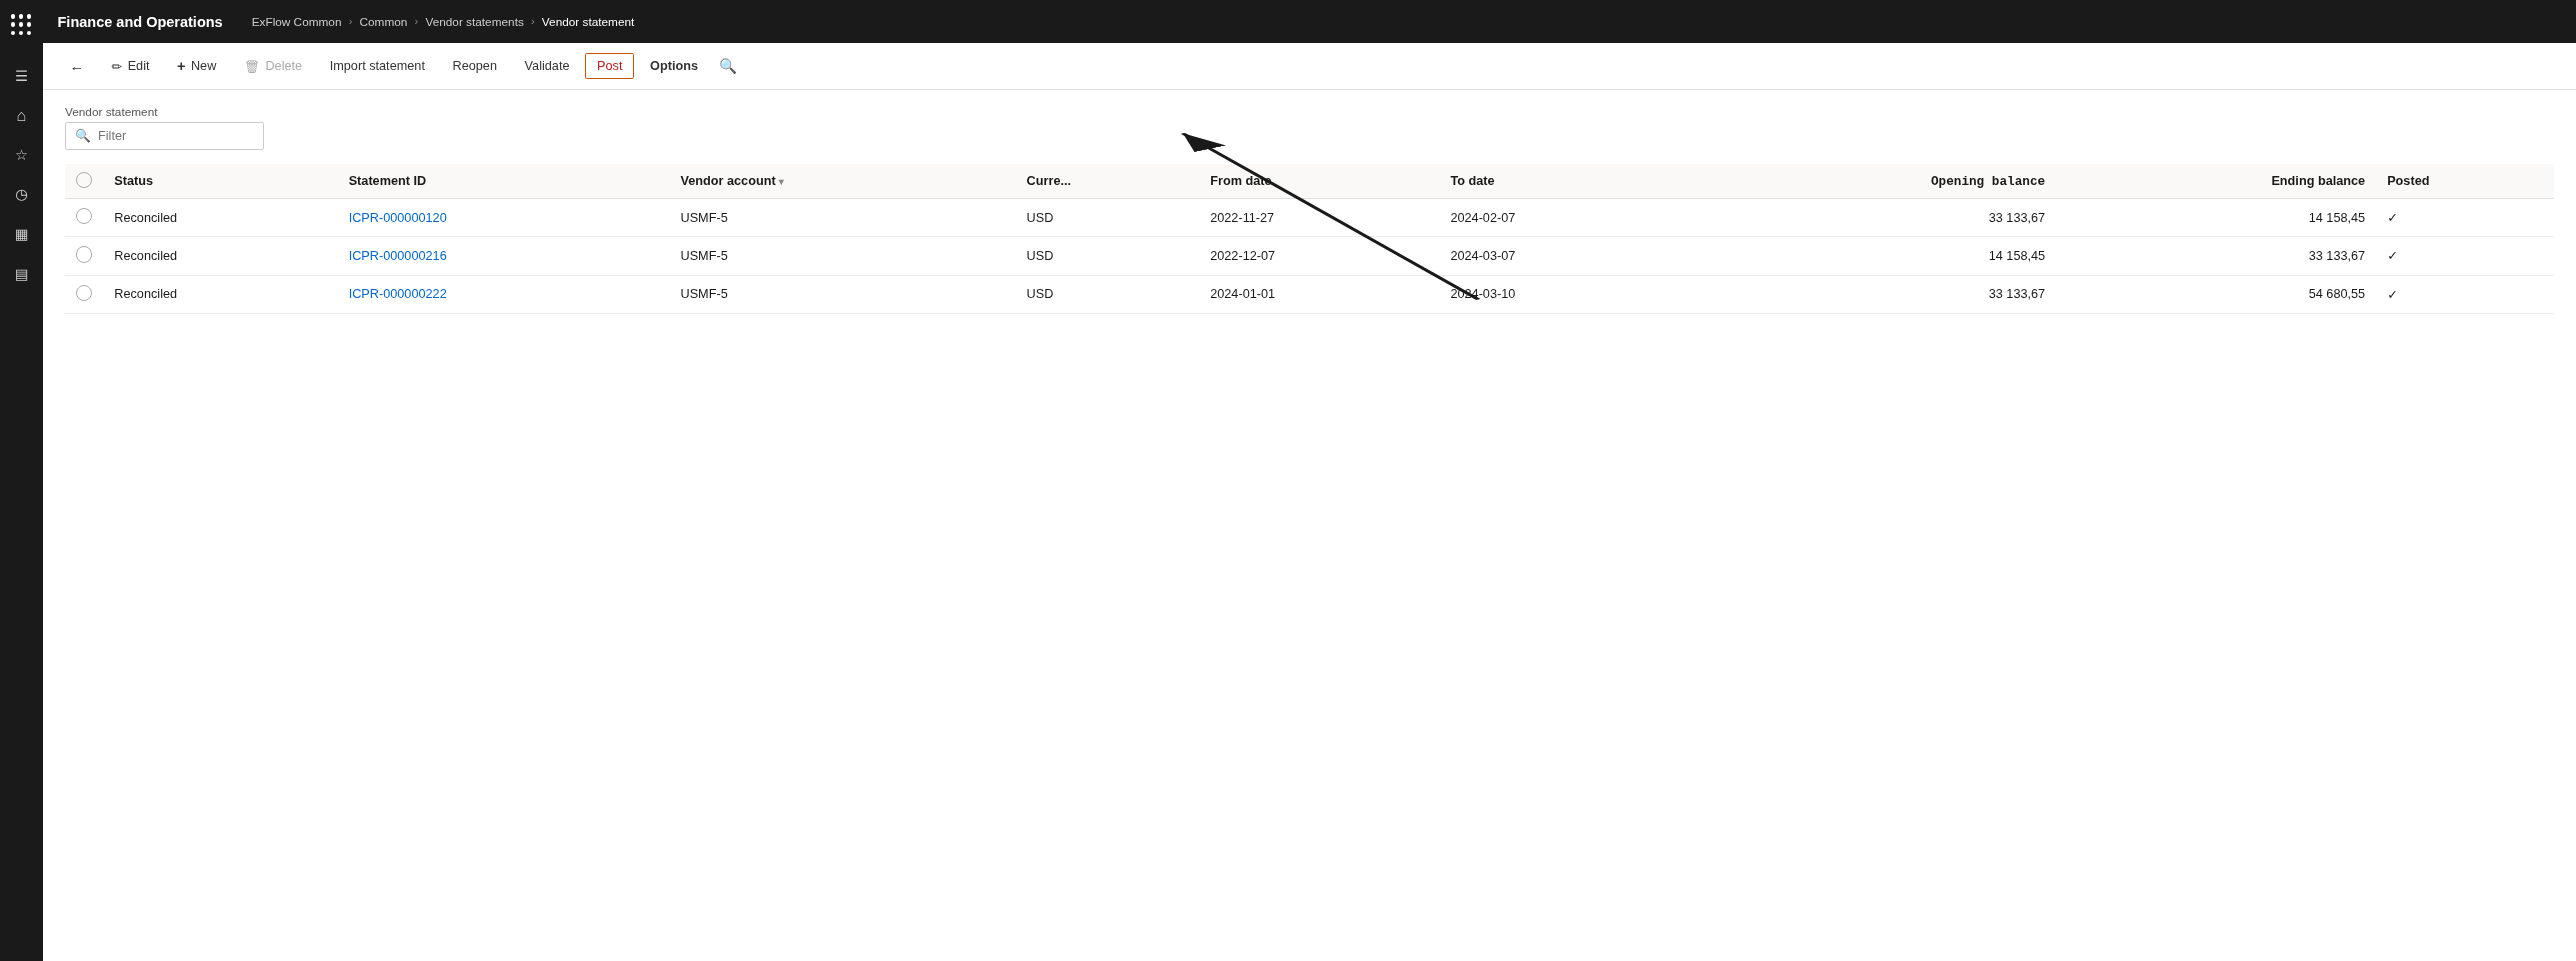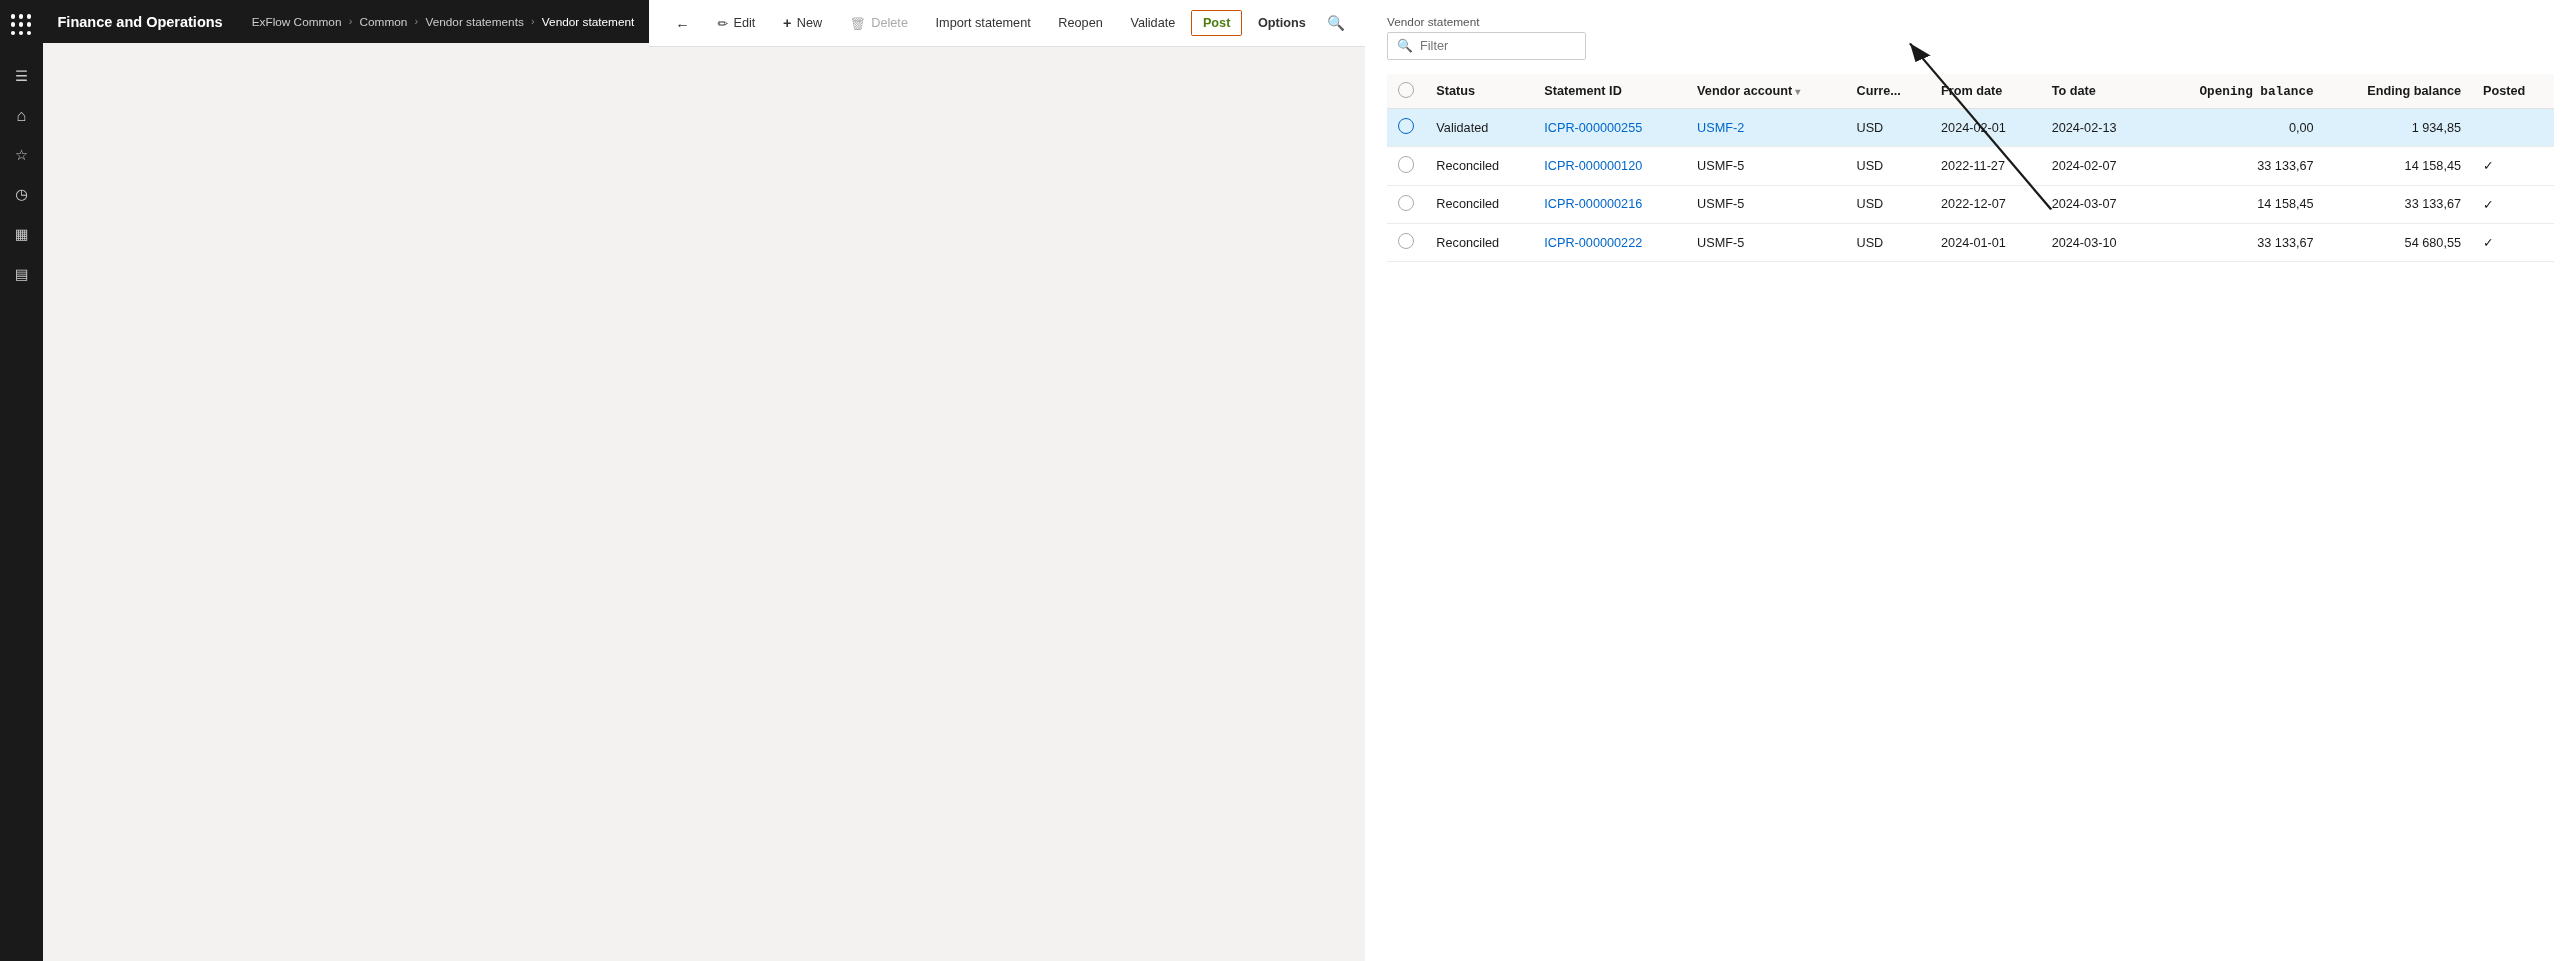--- a/index.html
+++ b/index.html
@@ -25,21 +25,21 @@
       color: #ccc;
       font-size: 16.3px;
       border-radius: 3.6px;
       cursor: pointer;
     }
 
     
     .main-area {
       flex: 1;
       display: flex;
-      flex-direction: row;
+      flex-direction: column;
       overflow: hidden;
     }
 
     
     .top-nav {
       background: #1a1a1a;
       height: 43px;
       display: flex;
       align-items: center;
       padding: 0 14.5px;
@@ -88,22 +88,22 @@
       background: transparent;
       cursor: pointer;
       font-size: 12.7px;
       color: #333;
       border-radius: 1.8px;
       white-space: nowrap;
     }
     .toolbar-btn.disabled { color: #aaa; cursor: default; }
     .toolbar-btn.highlighted {
       border: 1.8px solid #c85000;
-      color: #4d7c0f;
-      font-weight: 700;
+      color: #b91c1c;
+      font-weight: 400;
     }
     .search-icon-btn {
       display: flex;
       align-items: center;
       justify-content: center;
       width: 29px;
       height: 29px;
       background: transparent;
       border: none;
       cursor: pointer;
@@ -355,34 +355,20 @@
             </th>
             <th><span>Curre...</span></th>
             <th><span>From date</span></th>
             <th><span>To date</span></th>
             <th style="text-align:right;font-family:Liberation Mono, monospace;"><span>Opening balance</span></th>
             <th style="text-align:right;"><span>Ending balance</span></th>
             <th><span>Posted</span></th>
           </tr>
         </thead>
         <tbody id="table-body">
-        <tr class="selected-row">
-      <td style="text-align:center;">
-        <span class="radio-circle selected"></span>
-      </td>
-      <td>Validated</td>
-      <td><a class="link-cell" href="#">ICPR-000000255</a></td>
-      <td><a class="link-cell" href="#">USMF-2</a></td>
-      <td>USD</td>
-      <td>2024-02-01</td>
-      <td>2024-02-13</td>
-      <td style="text-align:right;">0,00</td>
-      <td style="text-align:right;">1 934,85</td>
-      <td><span class="check-mark"></span></td>
-    </tr>
             <tr>
       <td style="text-align:center;">
         <span class="radio-circle"></span>
       </td>
       <td>Reconciled</td>
       <td><a class="link-cell" href="#">ICPR-000000120</a></td>
       <td>USMF-5</td>
       <td>USD</td>
       <td>2022-11-27</td>
       <td>2024-02-07</td>

